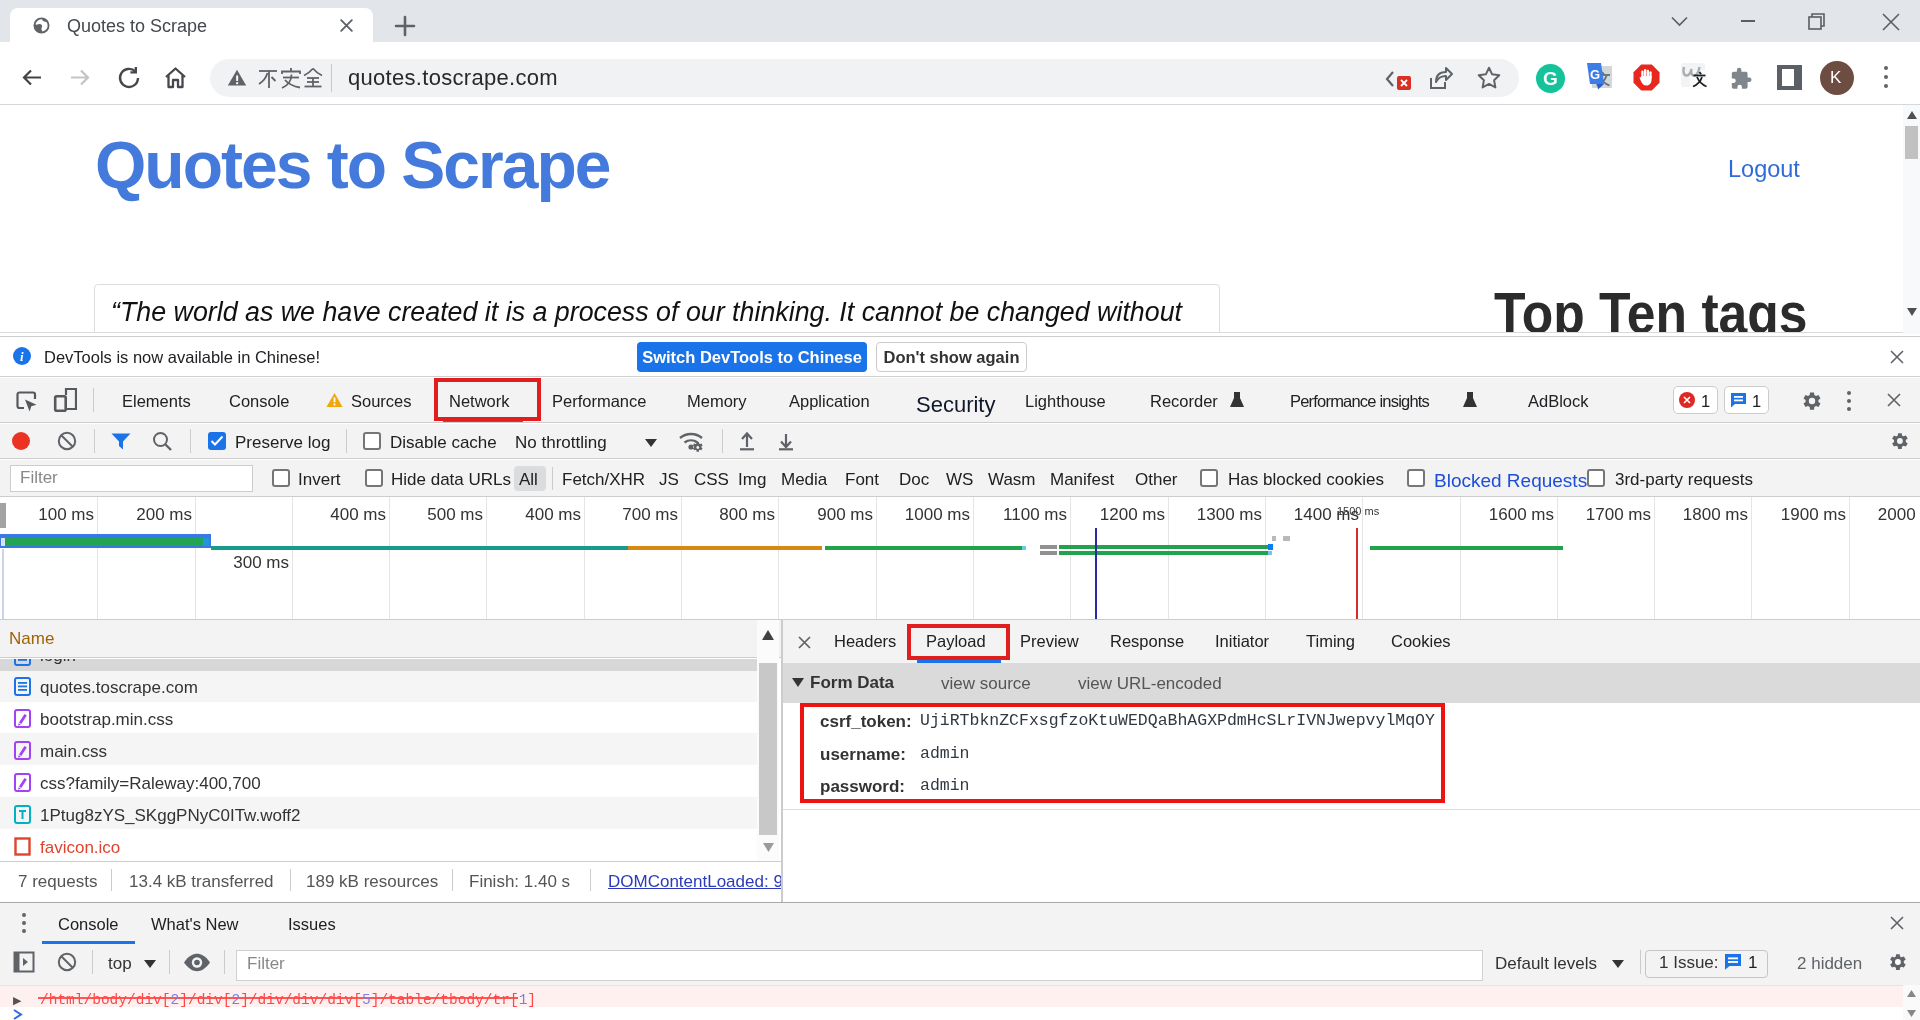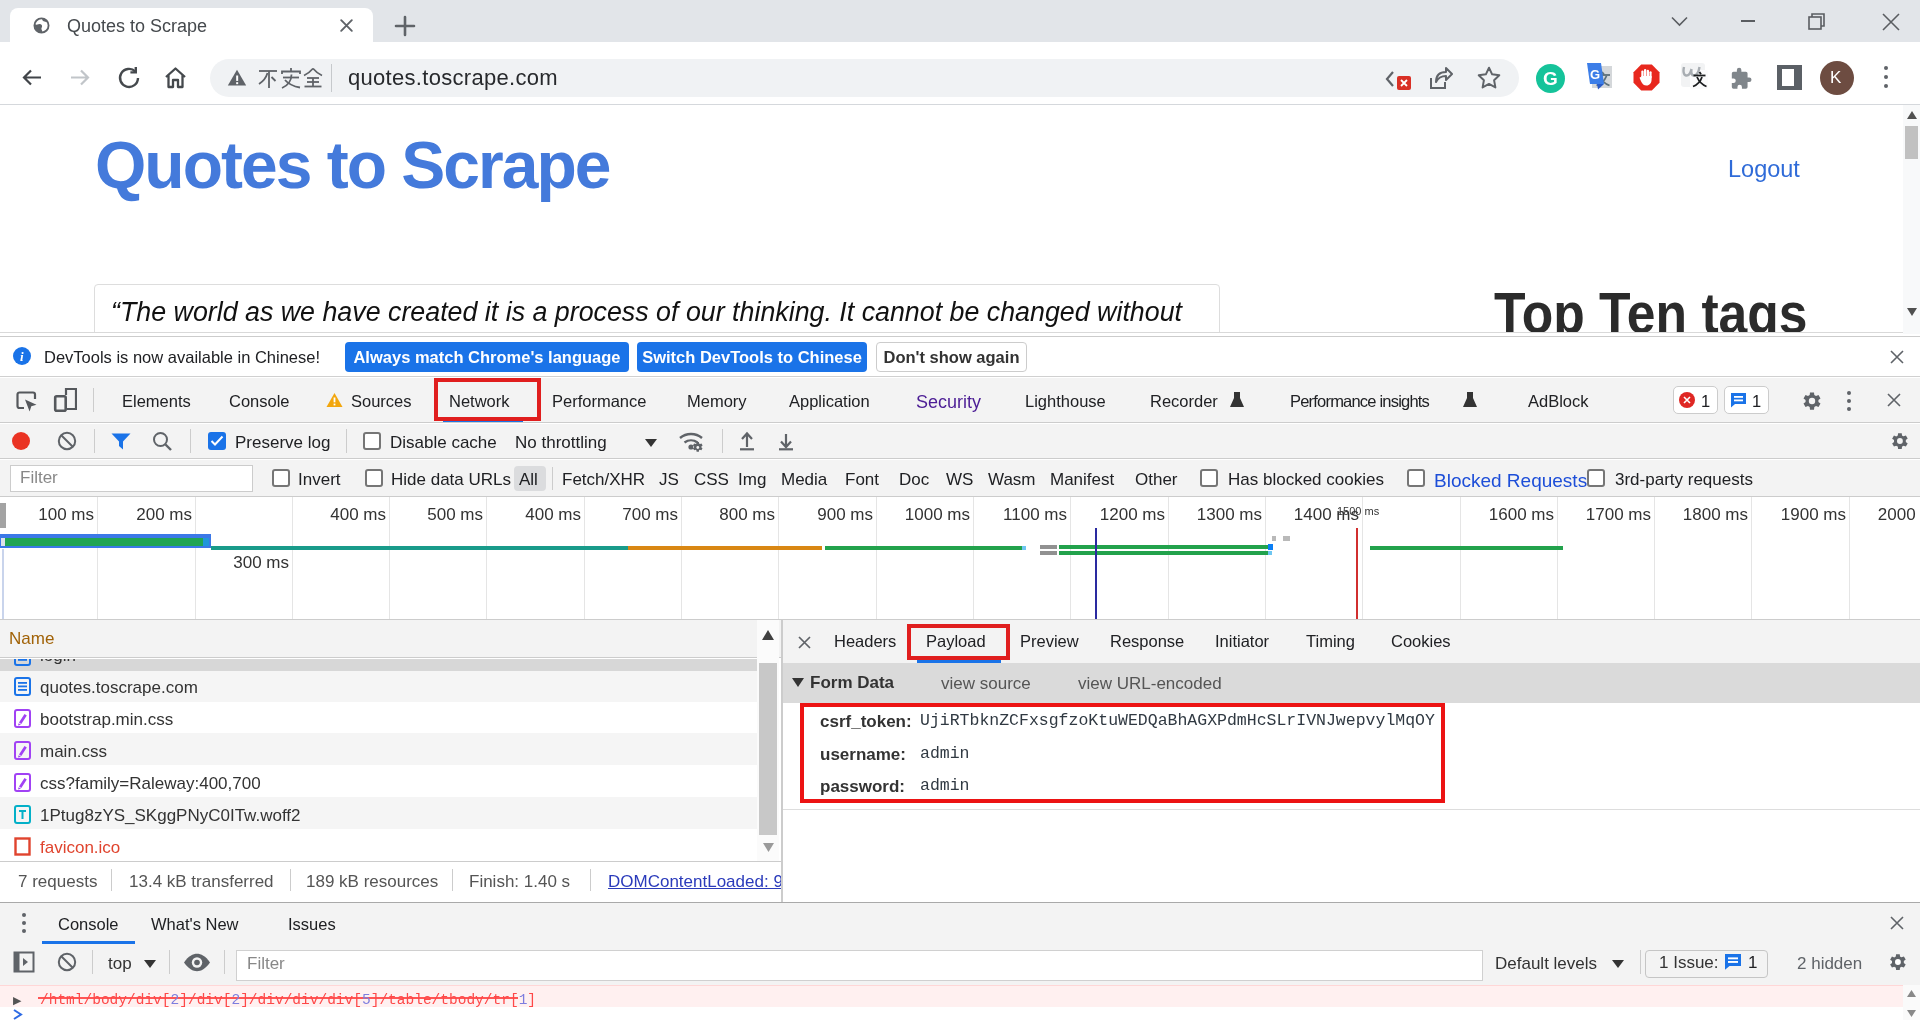--- a/index.html
+++ b/index.html
@@ -175,21 +175,20 @@
 <svg class="abs" style="left:1907px;top:308px;" width="10" height="8" viewBox="0 0 10 8">
       <path d="M5 8 L10 0 H0 Z" fill="#505050"></path>
     </svg>
 
 <div class="abs" style="left:0;top:336px;width:1920px;height:1px;background:#ccc;"></div>
 
 <div class="abs" style="left:0;top:337px;width:1920px;height:40px;background:#fff;border-bottom:1px solid #d0d0d0;"></div>
 <div class="abs" style="left:13px;top:347px;width:18px;height:18px;border-radius:50%;background:#1a73e8;"></div>
 <div class="abs" style="left:20px;top:349px;font-size:13px;color:#fff;font-weight:bold;font-family:'Liberation Serif',serif;font-style:italic;">i</div>
 <div class="abs" style="left:44px;top:348px;font-size:16.5px;color:#202124;">DevTools is now available in Chinese!</div>
-<div class="abs" style="left:345px;top:342px;width:284px;height:30px;background:#1a73e8;border-radius:4px;color:#fff;font-size:16.5px;font-weight:bold;text-align:center;line-height:30px;">Always match Chrome's language</div>
 <div class="abs" style="left:637px;top:342px;width:230px;height:30px;background:#1a73e8;border-radius:4px;color:#fff;font-size:16.5px;font-weight:bold;text-align:center;line-height:30px;">Switch DevTools to Chinese</div>
 <div class="abs" style="left:876px;top:342px;width:151px;height:30px;background:#fff;border:1px solid #ccc;border-radius:4px;color:#333;font-size:16.5px;font-weight:bold;text-align:center;line-height:28px;">Don't show again</div>
 <svg class="abs" style="left:1889px;top:349px;" width="16" height="16" viewBox="0 0 16 16">
   <path d="M2 2 L14 14 M14 2 L2 14" stroke="#5f6368" stroke-width="1.6"></path>
 </svg>
 
 <div class="abs" style="left:0;top:378px;width:1920px;height:45px;background:#f3f3f3;border-bottom:1px solid #ccc;"></div>
 
 <svg class="abs" style="left:16px;top:391px;" width="21" height="21" viewBox="0 0 21 21">
   <path d="M19 8 V3.5 a2 2 0 0 0 -2 -2 H3.5 a2 2 0 0 0 -2 2 V15 a2 2 0 0 0 2 2 H8" fill="none" stroke="#55585c" stroke-width="2.2"></path>
@@ -208,21 +207,21 @@
   <rect x="7.6" y="5.5" width="1.8" height="4.8" fill="#fff"></rect>
   <rect x="7.6" y="11.6" width="1.8" height="1.8" fill="#fff"></rect>
 </svg>
 <div class="abs" style="left:351px;top:392px;font-size:16.5px;color:#202124;">Sources</div>
 <div class="abs" style="left:443px;top:419px;width:80px;height:3px;background:#1a73e8;"></div>
 <div class="abs" style="left:449px;top:392px;font-size:16.5px;color:#202124;">Network</div>
 <div class="abs" style="left:434px;top:378px;width:107px;height:43px;border:4px solid #e01e1e;"></div>
 <div class="abs" style="left:552px;top:392px;font-size:16.5px;color:#202124;">Performance</div>
 <div class="abs" style="left:687px;top:392px;font-size:16.5px;color:#202124;">Memory</div>
 <div class="abs" style="left:789px;top:392px;font-size:16.5px;color:#202124;">Application</div>
-<div class="abs" style="left:916px;top:392px;font-size:18px;color:#4c1d95;">Security</div>
+<div class="abs" style="left:916px;top:392px;font-size:22px;color:#0f172a;">Security</div>
 <div class="abs" style="left:1025px;top:392px;font-size:16.5px;color:#202124;">Lighthouse</div>
 <div class="abs" style="left:1150px;top:392px;font-size:16.5px;color:#202124;">Recorder</div>
 <svg class="abs" style="left:1229px;top:391px;" width="16" height="18" viewBox="0 0 16 18">
   <path d="M5 1 H11 V7 L15 16 H1 L5 7 Z" fill="#333" stroke="none"></path>
 </svg>
 <div class="abs" style="left:1290px;top:392px;font-size:16.5px;color:#202124;letter-spacing:-0.8px;">Performance insights</div>
 <svg class="abs" style="left:1462px;top:391px;" width="16" height="18" viewBox="0 0 16 18">
   <path d="M5 1 H11 V7 L15 16 H1 L5 7 Z" fill="#333" stroke="none"></path>
 </svg>
 <div class="abs" style="left:1528px;top:392px;font-size:16.5px;color:#202124;">AdBlock</div>

